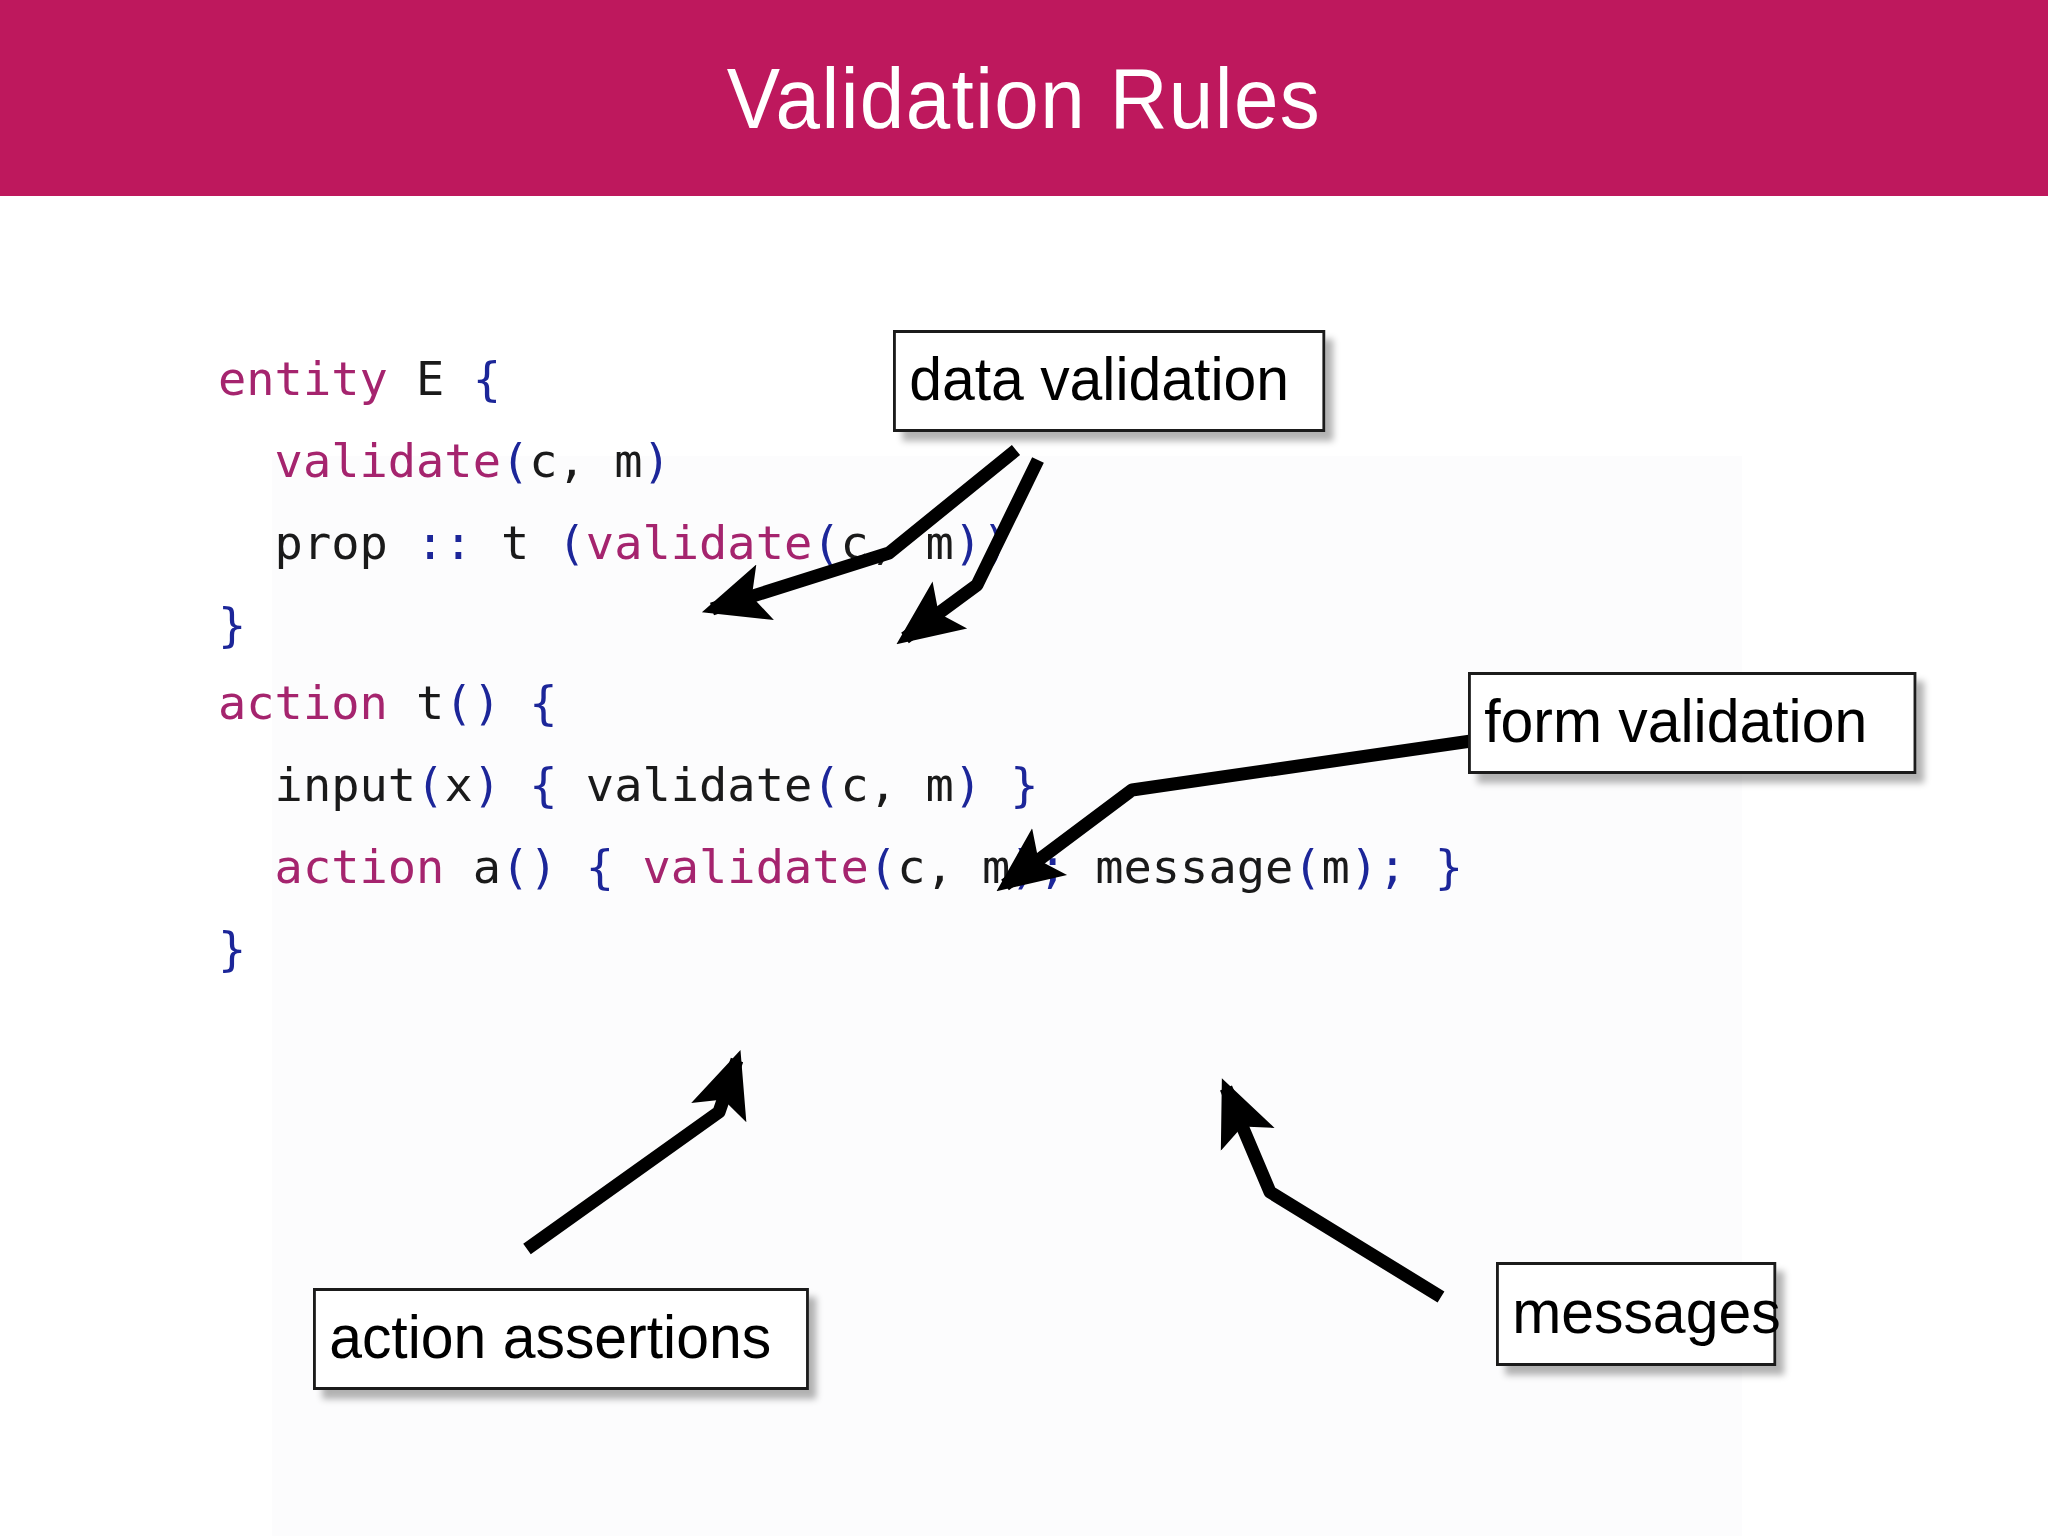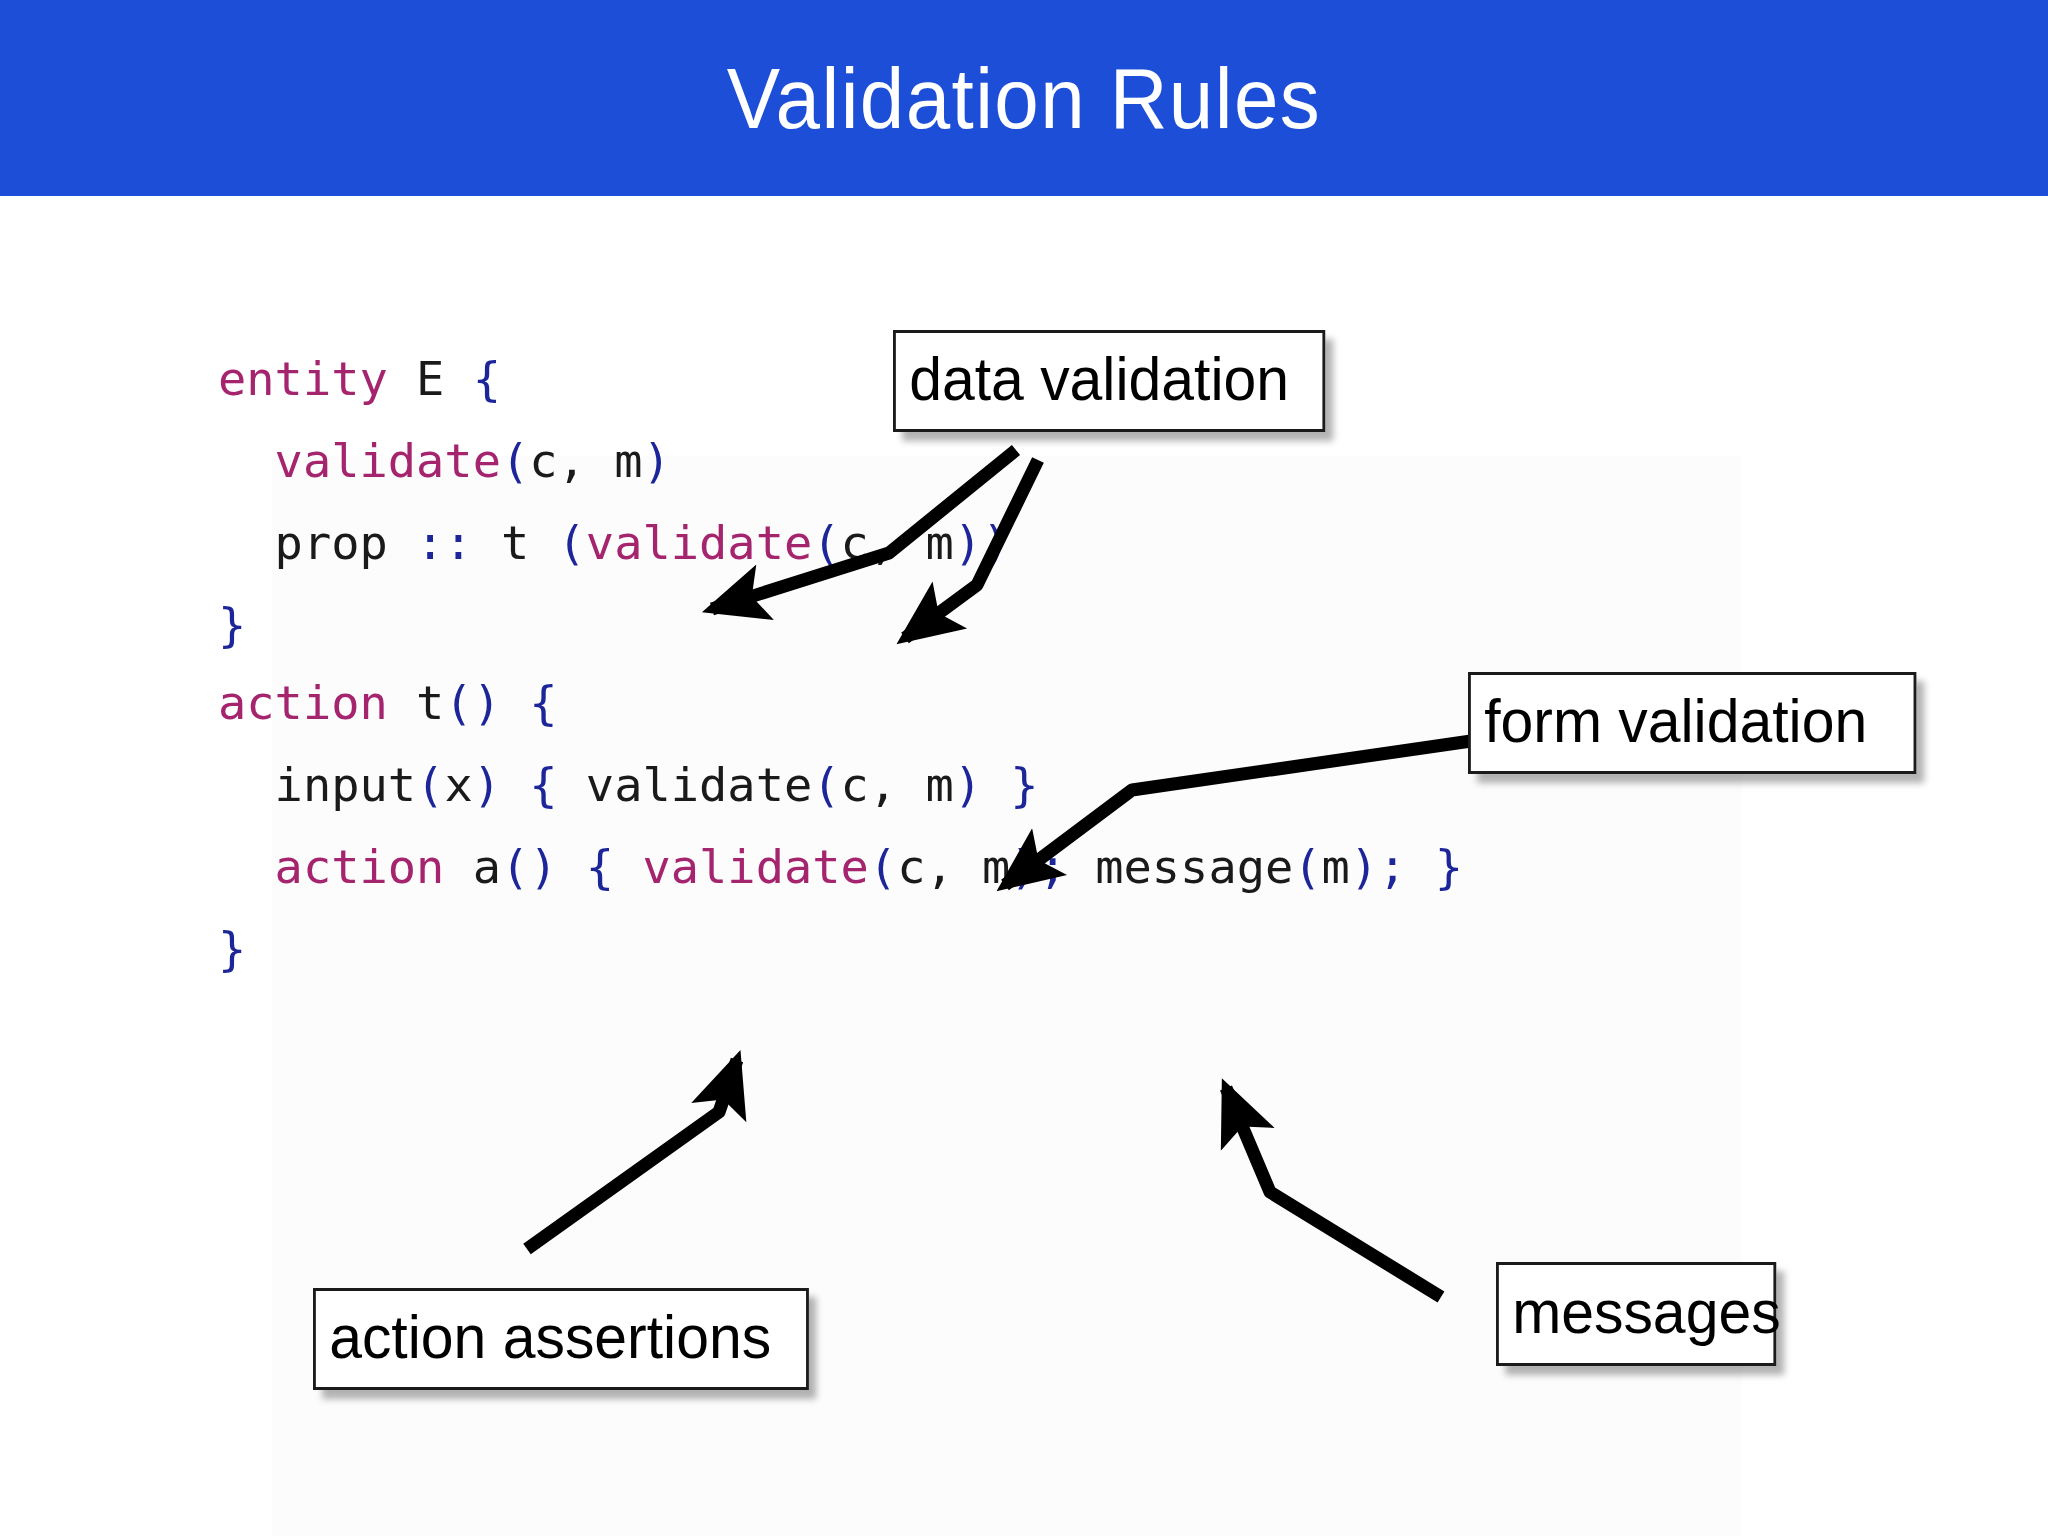--- a/index.html
+++ b/index.html
@@ -4,21 +4,21 @@
 <style>
   html,body{margin:0;padding:0;background:#ffffff;}
   body{
     width:2048px;height:1536px;position:relative;overflow:hidden;
     font-family:"Liberation Sans", sans-serif;
   }
 
   
   #title-bar{
     position:absolute;left:0;top:0;width:2048px;height:224px;
-    background:#1d4ed8;
+    background:#be185d;
   }
   #title-bar .title-text{
     position:absolute;left:0;top:0;width:2048px;height:196px;
     display:flex;align-items:center;justify-content:center;
     color:#ffffff;
     font-family:"Liberation Sans", sans-serif;
     font-size:86px;font-weight:400;letter-spacing:1.5px;
     transform:scaleX(0.93);transform-origin:center center;
   }
 

